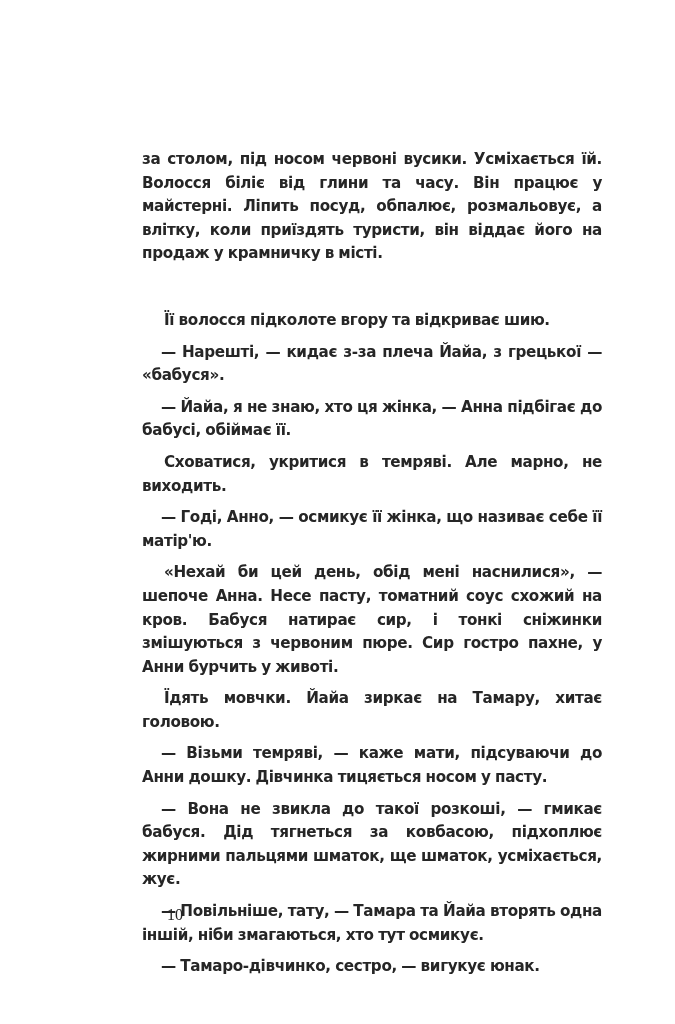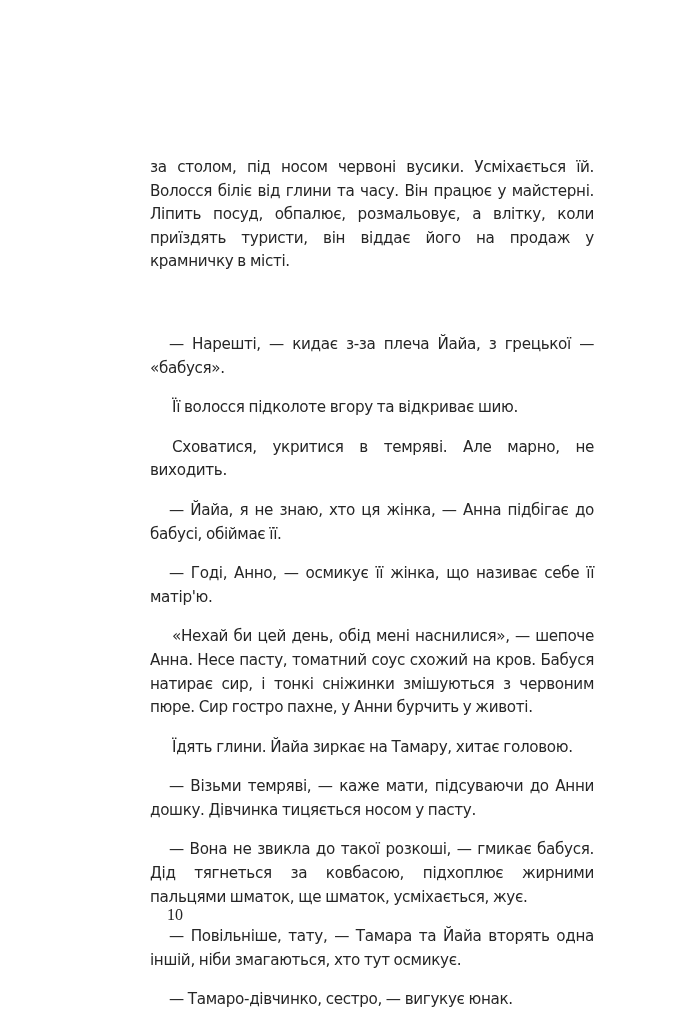--- a/index.html
+++ b/index.html
@@ -9,46 +9,46 @@
     left: 134px;
     top: 140px;
     width: 476px;
     font-family: "DejaVu Sans", "Liberation Sans", sans-serif;
     font-size: 15.2px;
     line-height: 23.6px;
     color: #262626;
     letter-spacing: -0.35px;
     word-spacing: -0.5px;
   }
-  .p { margin: 16px; text-align: justify; text-align-last: left; hyphens: manual; }
+  .p { margin: 8px; text-align: justify; text-align-last: left; hyphens: manual; font-weight: bold; }
   .ind { text-indent: 19px; }
   .ind2 { text-indent: 22px; }
   .gap { height: 27px; }
   .folio {
     position: absolute;
     left: 135px;
     top: 906px;
     font-family: Liberation Serif, serif;
     font-size: 16px;
     color: #262626;
     margin-left: 32px;
   }
 </style>
 </head>
 <body>
 
 <div class="page">
   <p class="p">за столом, під носом червоні вусики. Усміхається їй. Волосся біліє від глини та часу. Він працює у майстерні. Ліпить посуд, обпалює, розмальовує, а влітку, коли приїздять туристи, він віддає його на продаж у крамничку в місті.</p>
   <div class="gap"></div>
+  <p class="p ind2">Її волосся підколоте вгору та відкриває шию.</p>
   <p class="p ind">— Нарешті, — кидає з-за плеча Йайа, з грецької — «бабуся».</p>
-  <p class="p ind2">Її волосся підколоте вгору та відкриває шию.</p>
+  <p class="p ind">— Йайа, я не знаю, хто ця жінка, — Анна підбігає до бабусі, обіймає її.</p>
   <p class="p ind2">Сховатися, укритися в темряві. Але марно, не виходить.</p>
-  <p class="p ind">— Йайа, я не знаю, хто ця жінка, — Анна підбігає до бабусі, обіймає її.</p>
   <p class="p ind">— Годі, Анно, — осмикує її жінка, що називає себе її матір'ю.</p>
   <p class="p ind2">«Нехай би цей день, обід мені наснилися», — шепоче Анна. Несе пасту, томатний соус схожий на кров. Бабуся натирає сир, і тонкі сніжинки змішуються з червоним пюре. Сир гостро пахне, у Анни бурчить у животі.</p>
-  <p class="p ind2">Їдять глини. Йайа зиркає на Тамару, хитає головою.</p>
+  <p class="p ind2">Їдять мовчки. Йайа зиркає на Тамару, хитає головою.</p>
   <p class="p ind">— Візьми темряві, — каже мати, підсуваючи до Анни дошку. Дівчинка тицяється носом у пасту.</p>
   <p class="p ind">— Вона не звикла до такої розкоші, — гмикає бабуся. Дід тягнеться за ковбасою, підхоплює жирними пальцями шматок, ще шматок, усміхається, жує.</p>
   <p class="p ind">— Повільніше, тату, — Тамара та Йайа вторять одна іншій, ніби змагаються, хто тут осмикує.</p>
   <p class="p ind">— Тамаро-дівчинко, сестро, — вигукує юнак.</p>
 </div>
 
 <div class="folio">10</div>
 
 </body></html>

